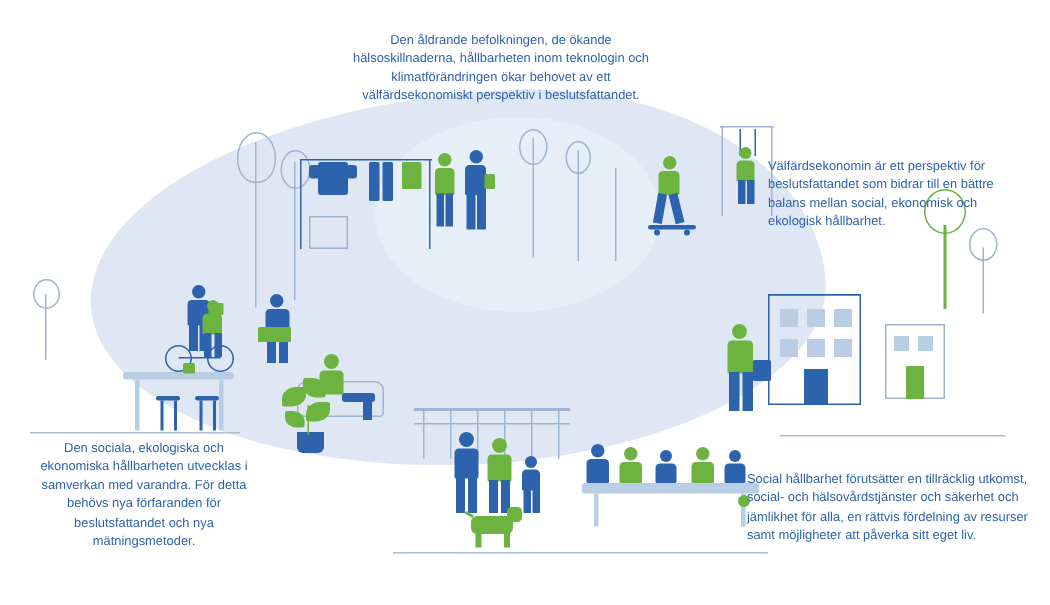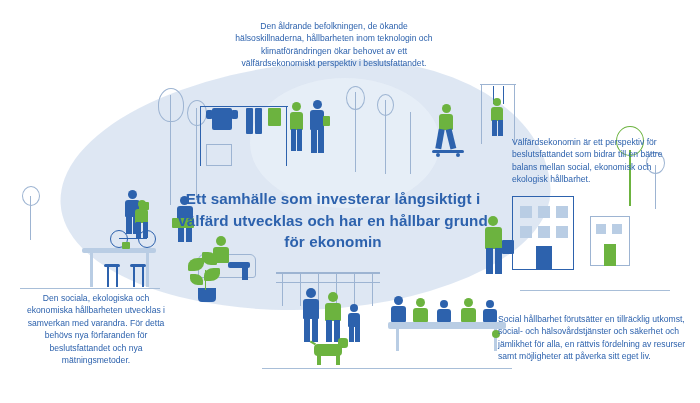--- a/index.html
+++ b/index.html
@@ -57,21 +57,21 @@
   }
 
   
   .callout {
     position: absolute;
     color: #2d62ad;
     font-size: 8.6px;
     line-height: 1.44;
   }
   .c-top    { left: 228px; top: 20px;  width: 212px; text-align: center; }
-  .c-right  { left: 512px; top: 104px; width: 172px; text-align: left; margin-top: 32px; }
+  .c-right  { left: 512px; top: 104px; width: 172px; text-align: left; }
   .c-left   { left: 26px;  top: 292px; width: 140px; text-align: center; }
   .c-bottom { left: 498px; top: 313px; width: 188px; text-align: left; }
 
   
   .ill { position: absolute; }
   .shape { position: absolute; }
 
   .bl  { background: #2d62ad; }   
   .gr  { background: #6cb33f; }   
   .lbl { background: #b9cde4; }
@@ -330,21 +330,20 @@
     <div class="head gr" style="left:8px;top:0;width:8px;height:8px;"></div>
     <div class="torso gr" style="left:5px;top:9px;width:13px;height:14px;"></div>
     <div class="leg bl" style="left:6px;top:22px;width:5px;height:16px;"></div>
     <div class="leg bl" style="left:13px;top:22px;width:5px;height:16px;"></div>
   </div>
 
   <div class="ln-l" style="left:20px;top:288px;width:140px;height:1.1px;"></div>
   <div class="ln-l" style="left:262px;top:368px;width:250px;height:1.1px;"></div>
   <div class="ln-l" style="left:520px;top:290px;width:150px;height:1.1px;"></div>
 
-  <div class="headline">Ett samhälle som investerar långsiktigt i välfärd utvecklas och har en hållbar grund för ekonomin</div>
 
   <div class="callout c-top">Den åldrande befolkningen, de ökande hälsoskillnaderna, hållbarheten inom teknologin och klimatförändringen ökar behovet av ett välfärdsekonomiskt perspektiv i beslutsfattandet.</div>
 
   <div class="callout c-right">Välfärdsekonomin är ett perspektiv för beslutsfattandet som bidrar till en bättre balans mellan social, ekonomisk och ekologisk hållbarhet.</div>
 
   <div class="callout c-left">Den sociala, ekologiska och ekonomiska hållbarheten utvecklas i samverkan med varandra. För detta behövs nya förfaranden för beslutsfattandet och nya mätningsmetoder.</div>
 
   <div class="callout c-bottom">Social hållbarhet förutsätter en tillräcklig utkomst, social- och hälsovårdstjänster och säkerhet och jämlikhet för alla, en rättvis fördelning av resurser samt möjligheter att påverka sitt eget liv.</div>
 
 </div>

